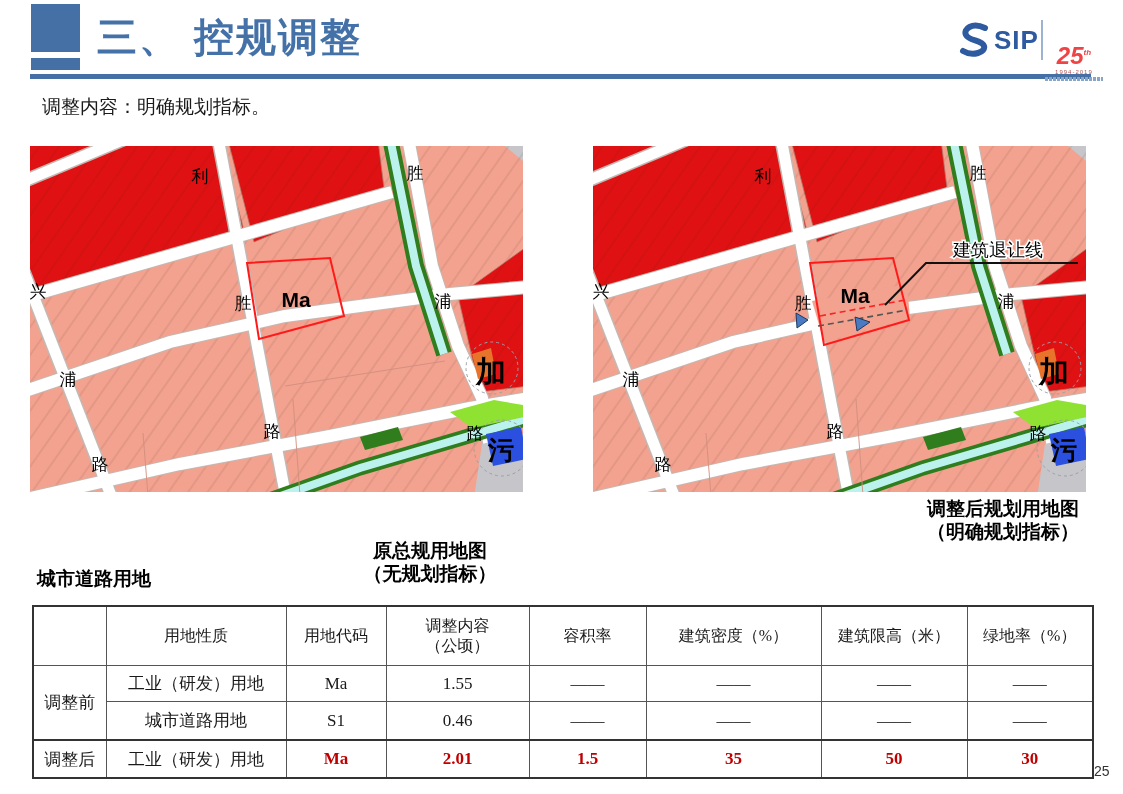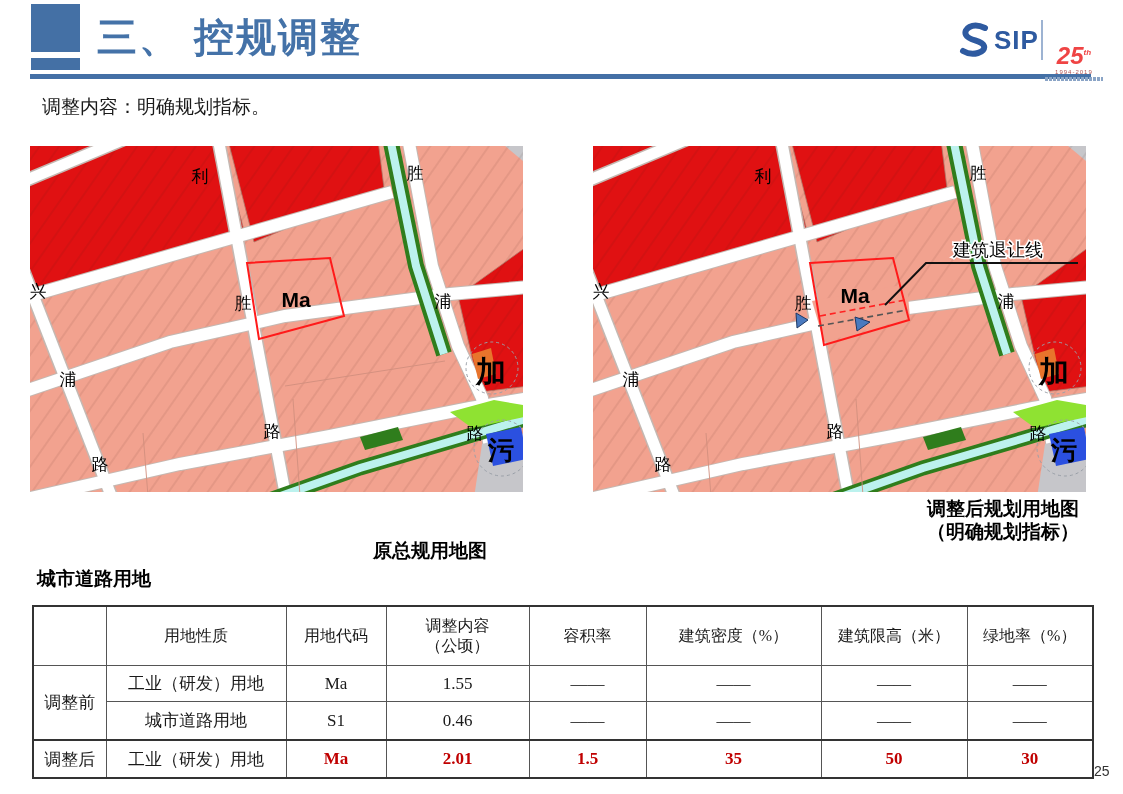--- a/index.html
+++ b/index.html
@@ -222,20 +222,21 @@
     <text x="242" y="291">路</text>
     <text x="445" y="293">路</text>
     <text x="471" y="313" font-size="26" font-weight="bold">污</text>
     <text x="70" y="324">路</text>
   </g>
 </svg>
 </div>
 
 <div class="abs caption cap-left">
   <div>原总规用地图</div>
+  <div>（无规划指标）</div>
 </div>
 <div class="abs caption cap-right">
   <div>调整后规划用地图</div>
   <div>（明确规划指标）</div>
 </div>
 
 <div class="abs table-title">城市道路用地</div>
 
 <table class="spec">
   <colgroup>

